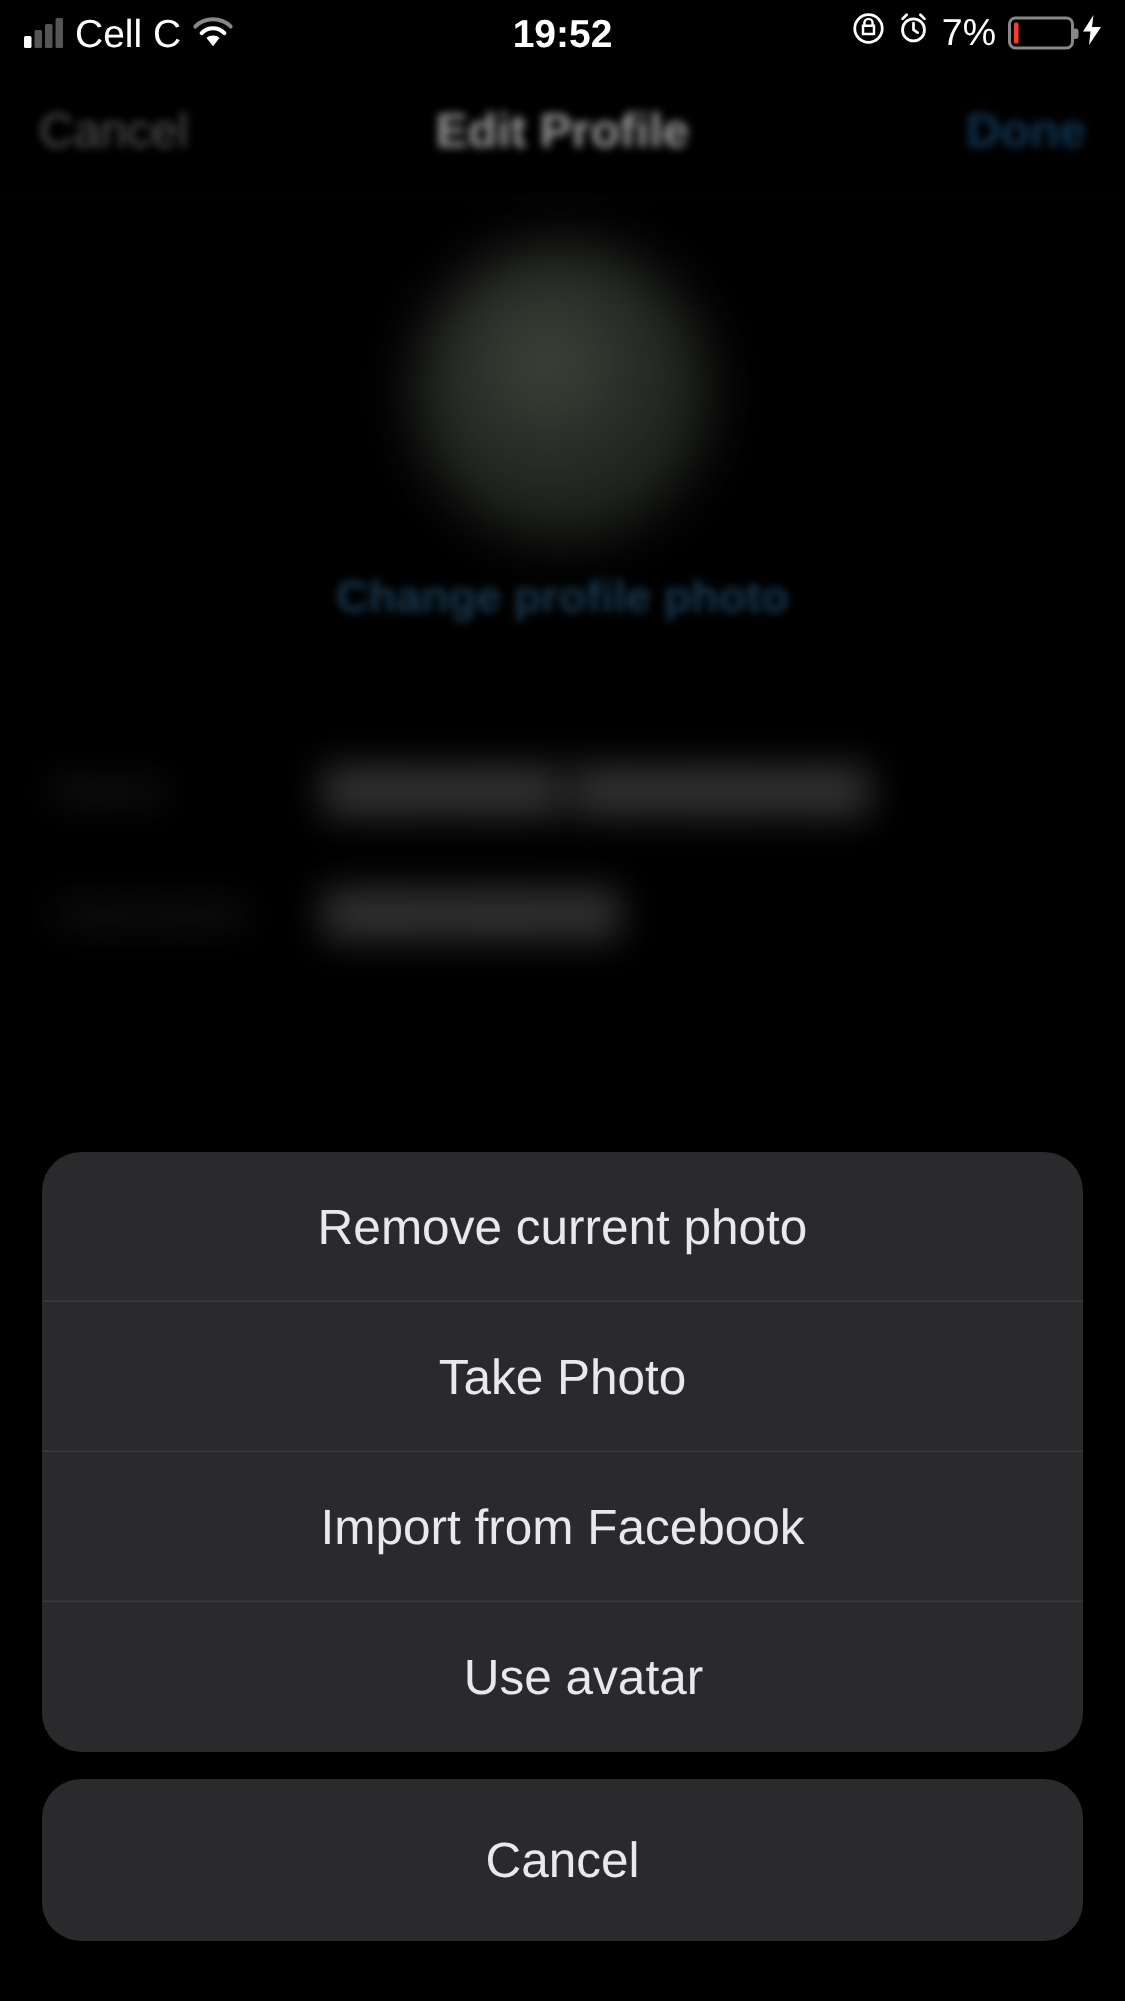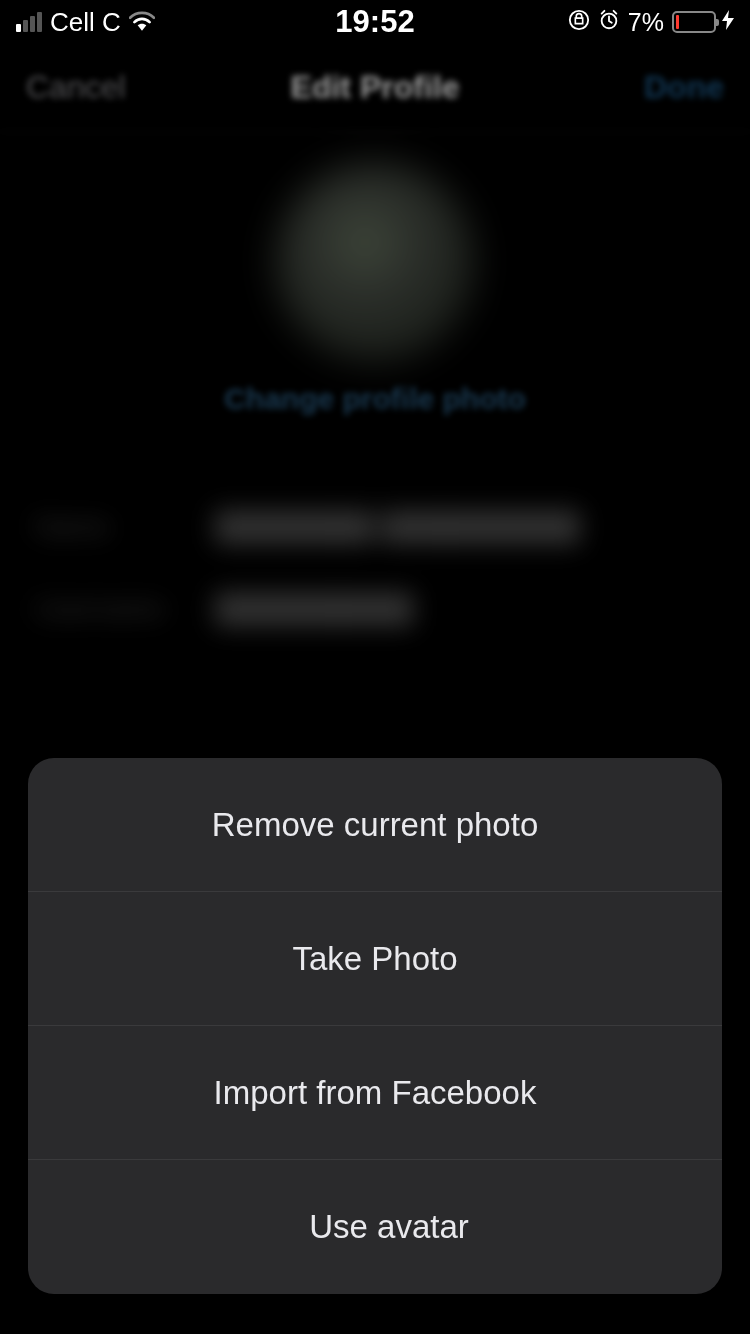--- a/index.html
+++ b/index.html
@@ -48,21 +48,21 @@
     .bar:nth-child(1) { height: 8px; }
     .bar:nth-child(2) { height: 12px; }
     .bar:nth-child(3) { height: 16px; }
     .bar:nth-child(4) { height: 20px; }
     .wifi-icon svg { width: 26px; height: 20px; }
     .status-center {
       position: absolute;
       left: 50%;
       transform: translateX(-50%);
       font-weight: 600;
-      font-size: 31px;
+      font-size: 26px;
     }
     .status-right {
       display: flex;
       align-items: center;
       gap: 8px;
       font-size: 25px;
     }
     .battery {
       width: 44px;
       height: 22px;
@@ -175,21 +175,21 @@
       left: 0;
       right: 0;
       padding: 0 28px 40px;
     }
     .action-sheet {
       background: #2a2a2c;
       border-radius: 26px;
       overflow: hidden;
     }
     .action-item {
-      height: 134px;
+      height: 100px;
       display: flex;
       align-items: center;
       justify-content: center;
       color: #e9e9ed;
       font-size: 33px;
       font-weight: 400;
       border-bottom: 1px solid #3a3a3c;
       cursor: pointer;
     }
     .action-item:last-child {
@@ -282,13 +282,14 @@
   </div>
 </div>
 
 <div class="action-sheet-container">
   <div class="action-sheet">
     <div class="action-item">Remove current photo</div>
     <div class="action-item">Take Photo</div>
     <div class="action-item">Import from Facebook</div>
     <div class="action-item">Use avatar</div>
   </div>
+  <div class="cancel-sheet">Cancel</div>
 </div>
 
 </body></html>

